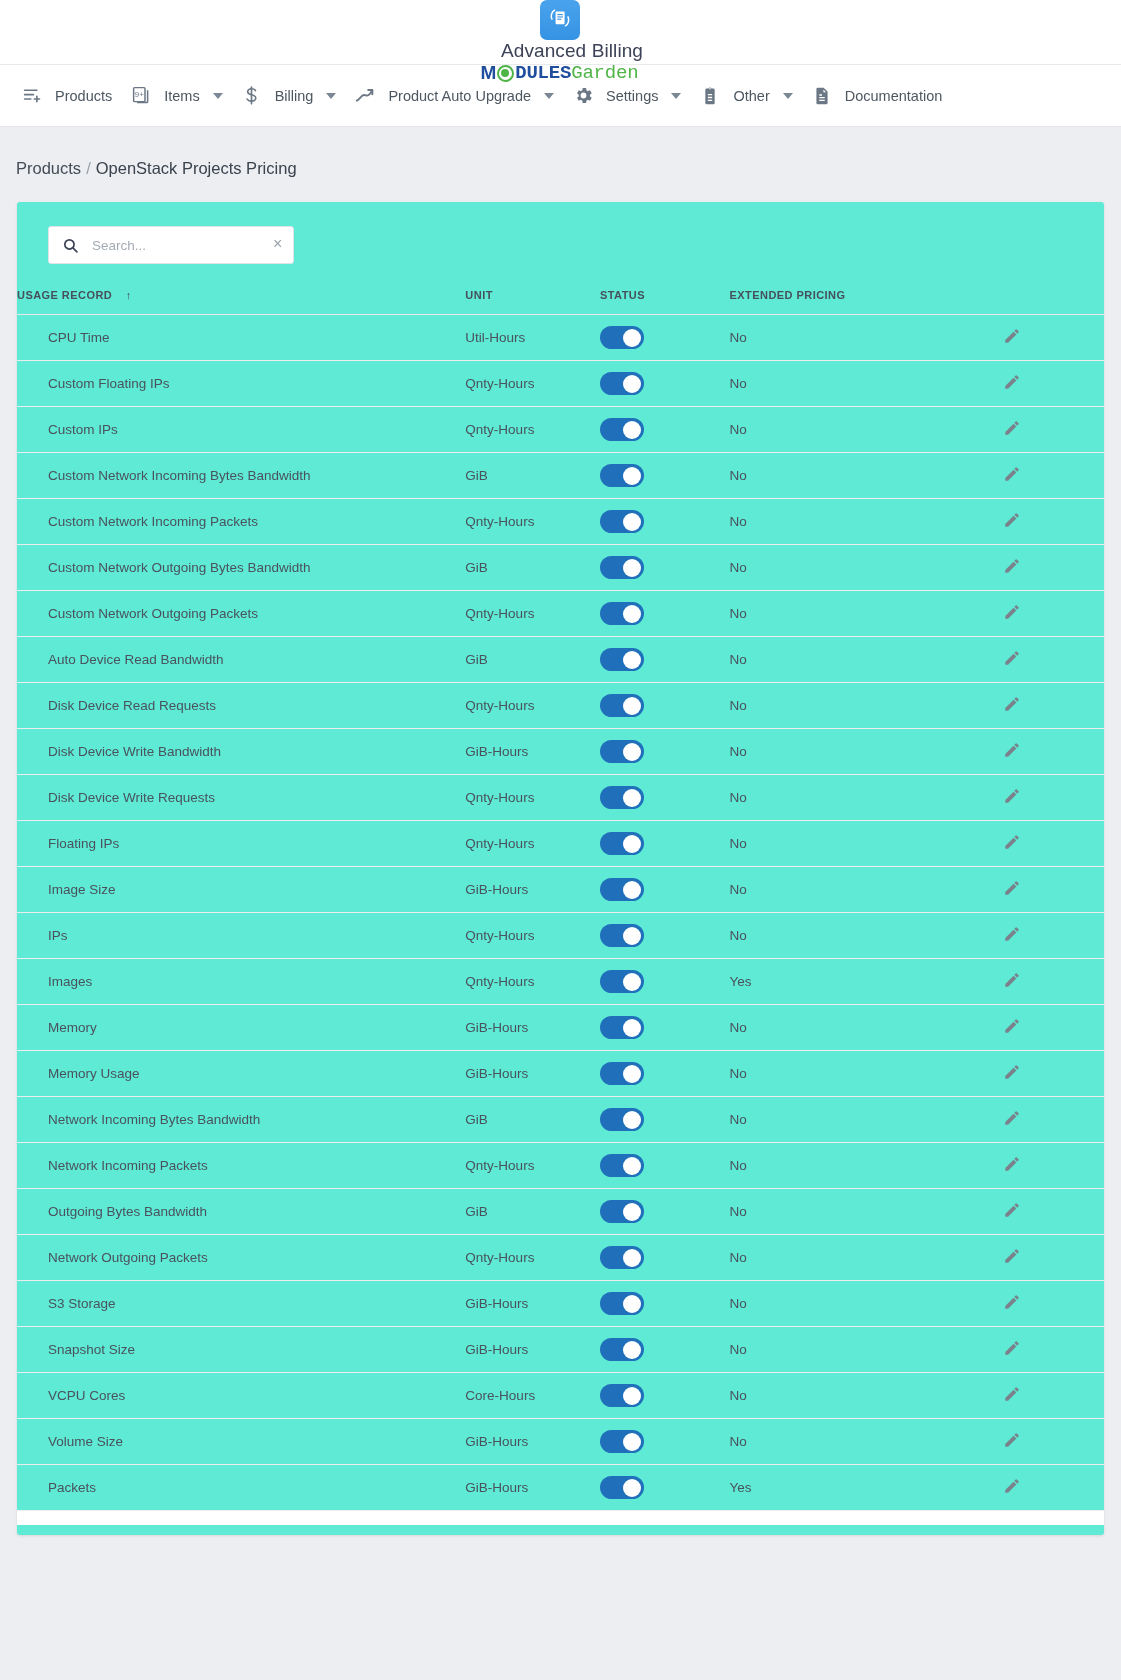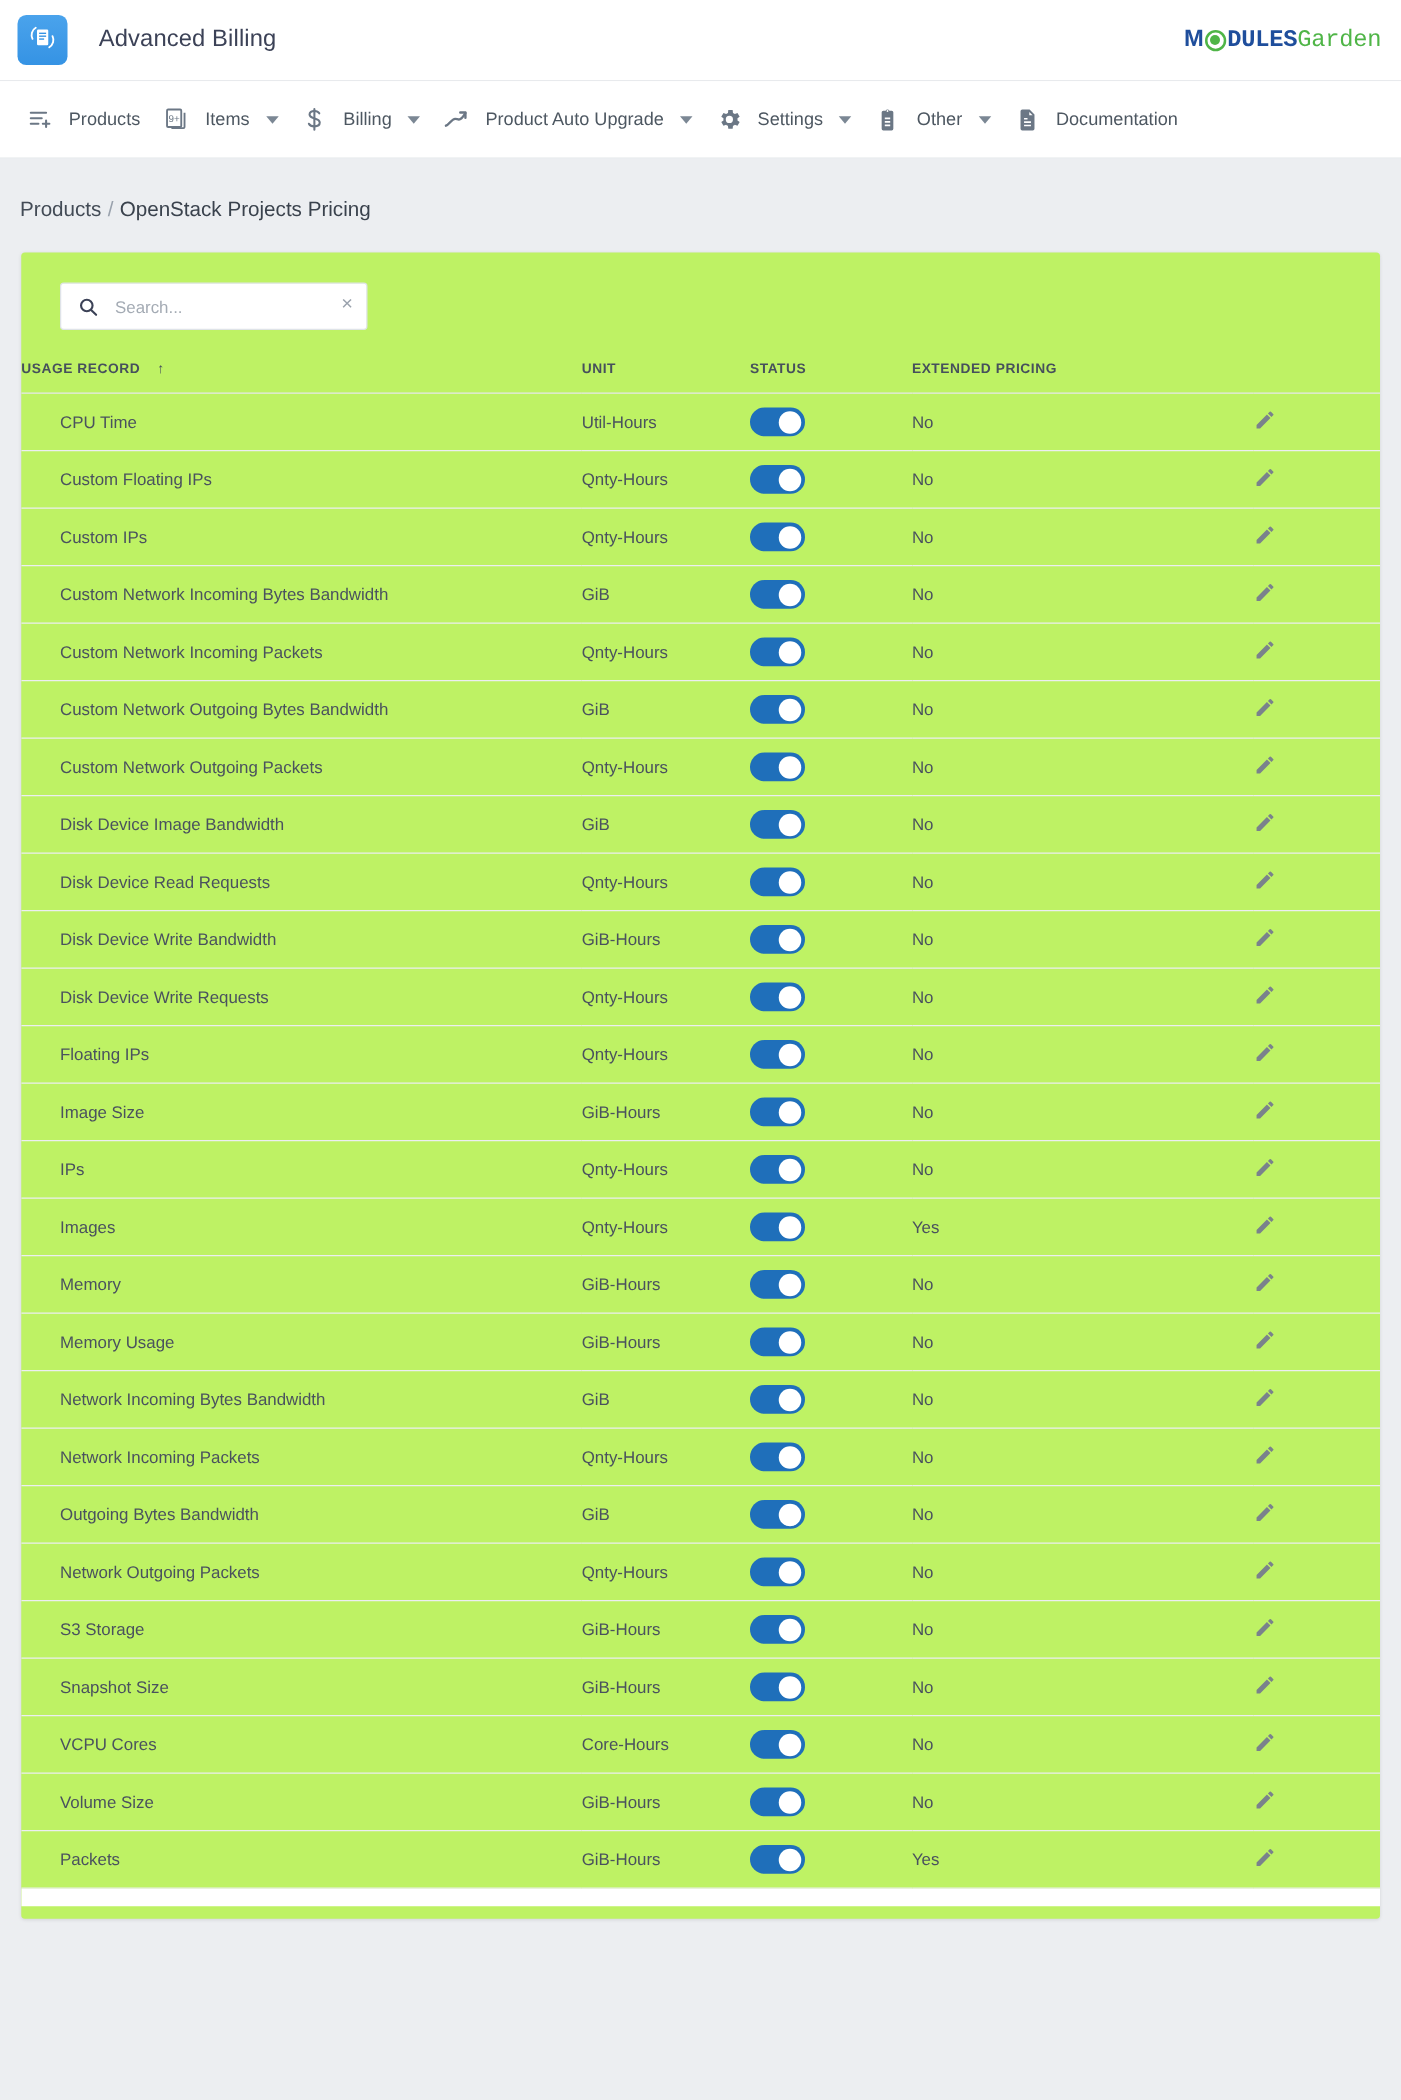--- a/index.html
+++ b/index.html
@@ -11,20 +11,21 @@
   }
 
   
   .topbar {
     height: 65px;
     background: #ffffff;
     display: flex;
     align-items: center;
     padding: 0 16px 0 14px;
     border-bottom: 1px solid #e8eaed;
+    flex-direction: column;
   }
   .app-logo {
     width: 40px; height: 40px;
     border-radius: 7px;
     background: linear-gradient(180deg,#4aa3ec 0%,#3593e4 100%);
     display: flex; align-items: center; justify-content: center;
     flex: 0 0 auto;
   }
   .app-title {
     margin-left: 25px;
@@ -102,21 +103,21 @@
     padding: 32px 0 24px 16px;
     font-size: 16.5px;
     color: #434b56;
   }
   .breadcrumb a { color: #434b56; text-decoration: none; cursor: pointer; }
   .breadcrumb .sep { color: #9aa2ad; margin: 0 5px; }
   .breadcrumb .current { color: #3a424d; }
 
   
   .card {
-    background: #bef264;
+    background: #5eead4;
     margin: 0 17px;
     border-radius: 3px;
     box-shadow: 0 1px 3px rgba(0,0,0,.10);
     padding: 0 0 10px 0;
     overflow: hidden;
   }
   .search-wrap { padding: 24px 0 17px 31px; }
   .search-box {
     width: 246px;
     height: 38px;
@@ -396,21 +397,21 @@
           <tr class="row">
             <td class="c-record">Custom Network Outgoing Packets</td>
             <td class="c-unit">Qnty-Hours</td>
             <td class="c-status"><span class="toggle"><span class="knob"></span></span></td>
             <td class="c-ext">No</td>
             <td class="c-act edit-cell"><span class="edit-btn"><svg width="18" height="18" viewBox="0 0 24 24" fill="currentColor">
                   <path d="M3 17.25V21h3.75L17.81 9.94l-3.75-3.75L3 17.25zM20.71 7.04a1 1 0 0 0 0-1.41l-2.34-2.34a1 1 0 0 0-1.41 0l-1.83 1.83 3.75 3.75 1.83-1.83z"></path>
                 </svg></span></td>
           </tr>
           <tr class="row">
-            <td class="c-record">Disk Device Image Bandwidth</td>
+            <td class="c-record">Auto Device Read Bandwidth</td>
             <td class="c-unit">GiB</td>
             <td class="c-status"><span class="toggle"><span class="knob"></span></span></td>
             <td class="c-ext">No</td>
             <td class="c-act edit-cell"><span class="edit-btn"><svg width="18" height="18" viewBox="0 0 24 24" fill="currentColor">
                   <path d="M3 17.25V21h3.75L17.81 9.94l-3.75-3.75L3 17.25zM20.71 7.04a1 1 0 0 0 0-1.41l-2.34-2.34a1 1 0 0 0-1.41 0l-1.83 1.83 3.75 3.75 1.83-1.83z"></path>
                 </svg></span></td>
           </tr>
           <tr class="row">
             <td class="c-record">Disk Device Read Requests</td>
             <td class="c-unit">Qnty-Hours</td>

